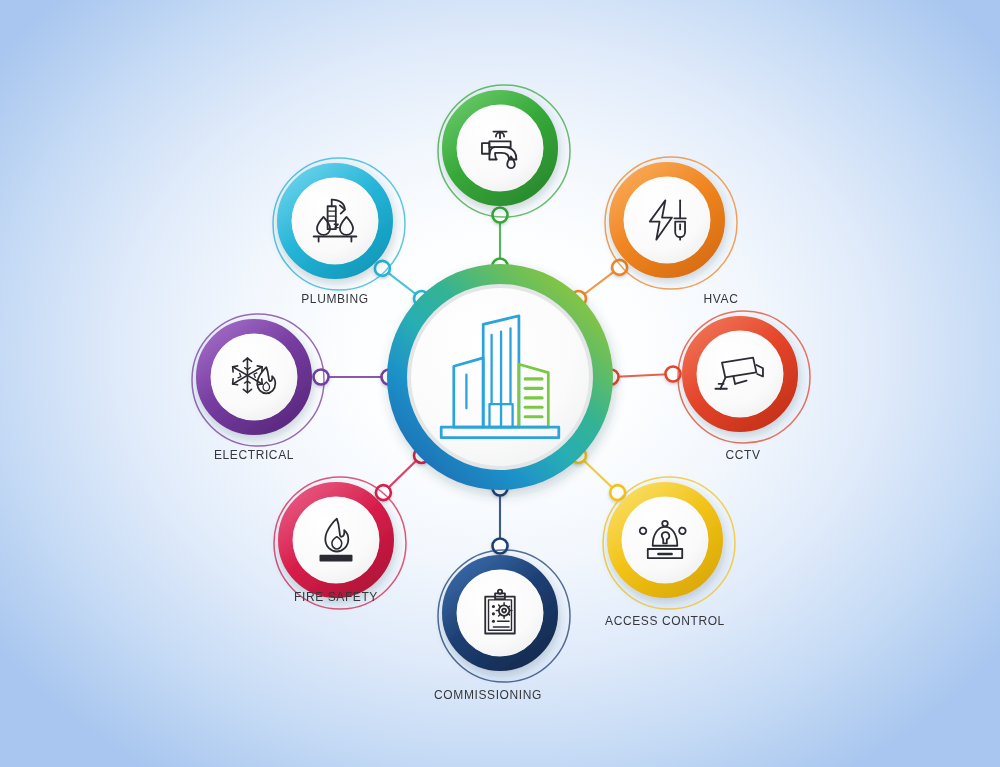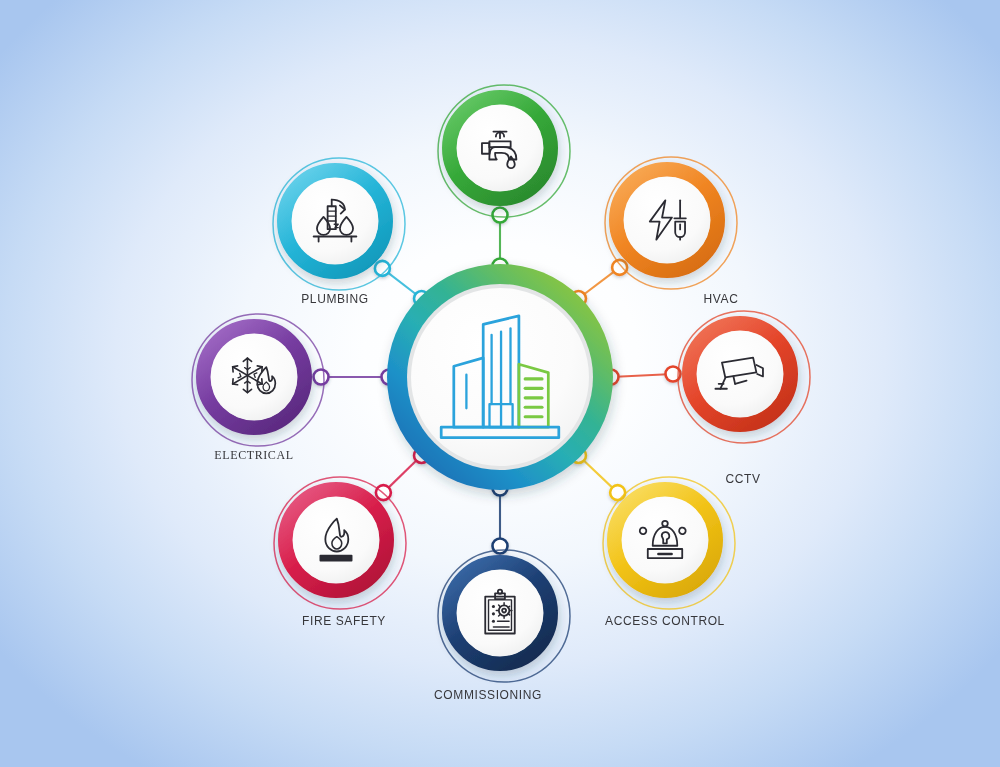--- a/index.html
+++ b/index.html
@@ -328,25 +328,25 @@
       <path d="M -20,19 L -20,25" stroke-width="2.2"></path>
       <path d="M 20,19 L 20,25" stroke-width="2.2"></path>
     </g>
           </g>
         </g>
       </g>
   </svg>
 
   <div id="labels">
       <div class="label" style="left: 676px; top: 299px; color: rgb(55, 55, 59); margin-left: 45px;">HVAC</div>
-      <div class="label" style="left: 743px; top: 479px; color: rgb(55, 55, 59);">CCTV</div>
+      <div class="label" style="left: 743px; top: 455px; color: rgb(55, 55, 59);">CCTV</div>
       <div class="label" style="left: 665px; top: 621px; color: rgb(55, 55, 59);">ACCESS CONTROL</div>
       <div class="label" style="left: 488px; top: 695px; color: rgb(55, 55, 59);">COMMISSIONING</div>
-      <div class="label" style="left: 336px; top: 621px; color: rgb(55, 55, 59); margin-left: 8px;">FIRE SAFETY</div>
-      <div class="label" style="left: 254px; top: 455px; color: rgb(55, 55, 59); font-family: Liberation Serif, serif;">ELECTRICAL</div>
+      <div class="label" style="left: 336px; top: 597px; color: rgb(55, 55, 59);">FIRE SAFETY</div>
+      <div class="label" style="left: 254px; top: 455px; color: rgb(55, 55, 59);">ELECTRICAL</div>
       <div class="label" style="left: 335px; top: 299px; color: rgb(55, 55, 59);">PLUMBING</div>
     </div>
 
   <div id="hits">
       <div class="node-hit" style="left: 500px; top: 148px; width: 116px; height: 116px;"></div>
       <div class="node-hit" style="left: 667px; top: 220px; width: 116px; height: 116px;"></div>
       <div class="node-hit" style="left: 740px; top: 374px; width: 116px; height: 116px;"></div>
       <div class="node-hit" style="left: 665px; top: 540px; width: 116px; height: 116px;"></div>
       <div class="node-hit" style="left: 500px; top: 613px; width: 116px; height: 116px;"></div>
       <div class="node-hit" style="left: 336px; top: 540px; width: 116px; height: 116px;"></div>

